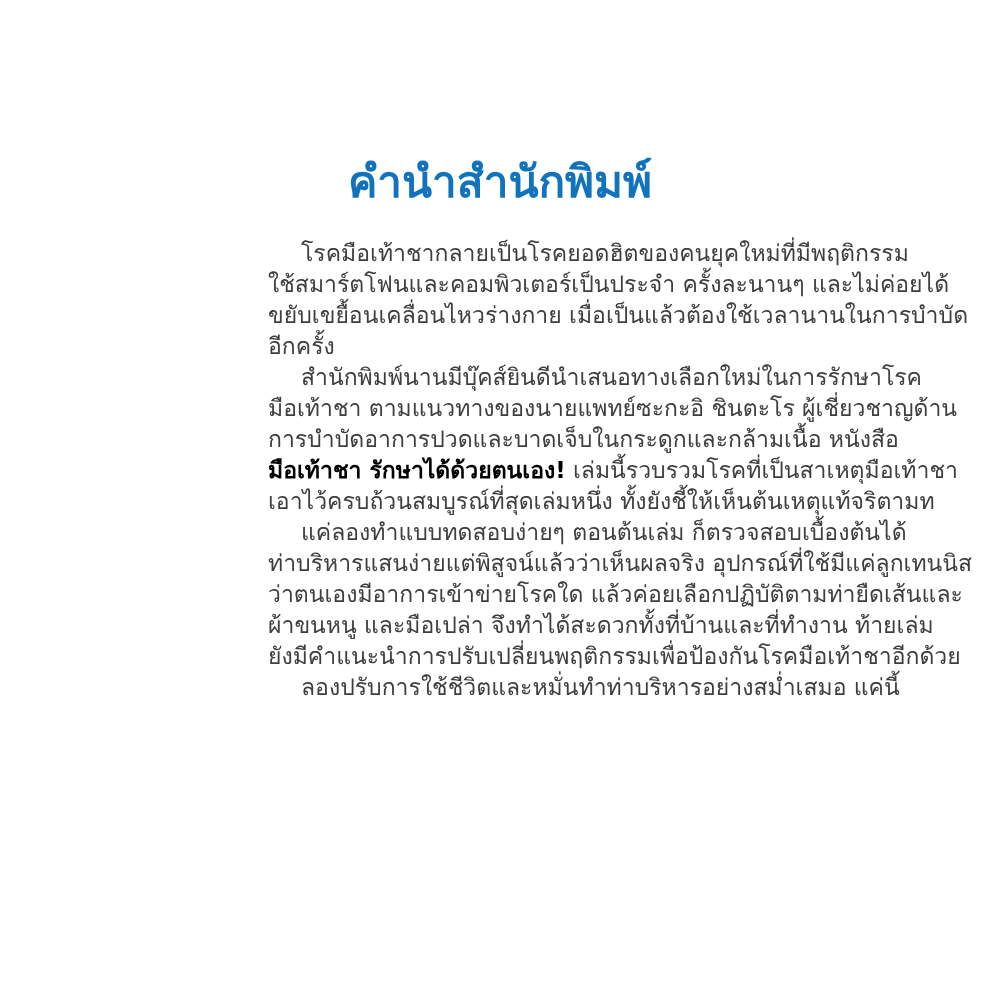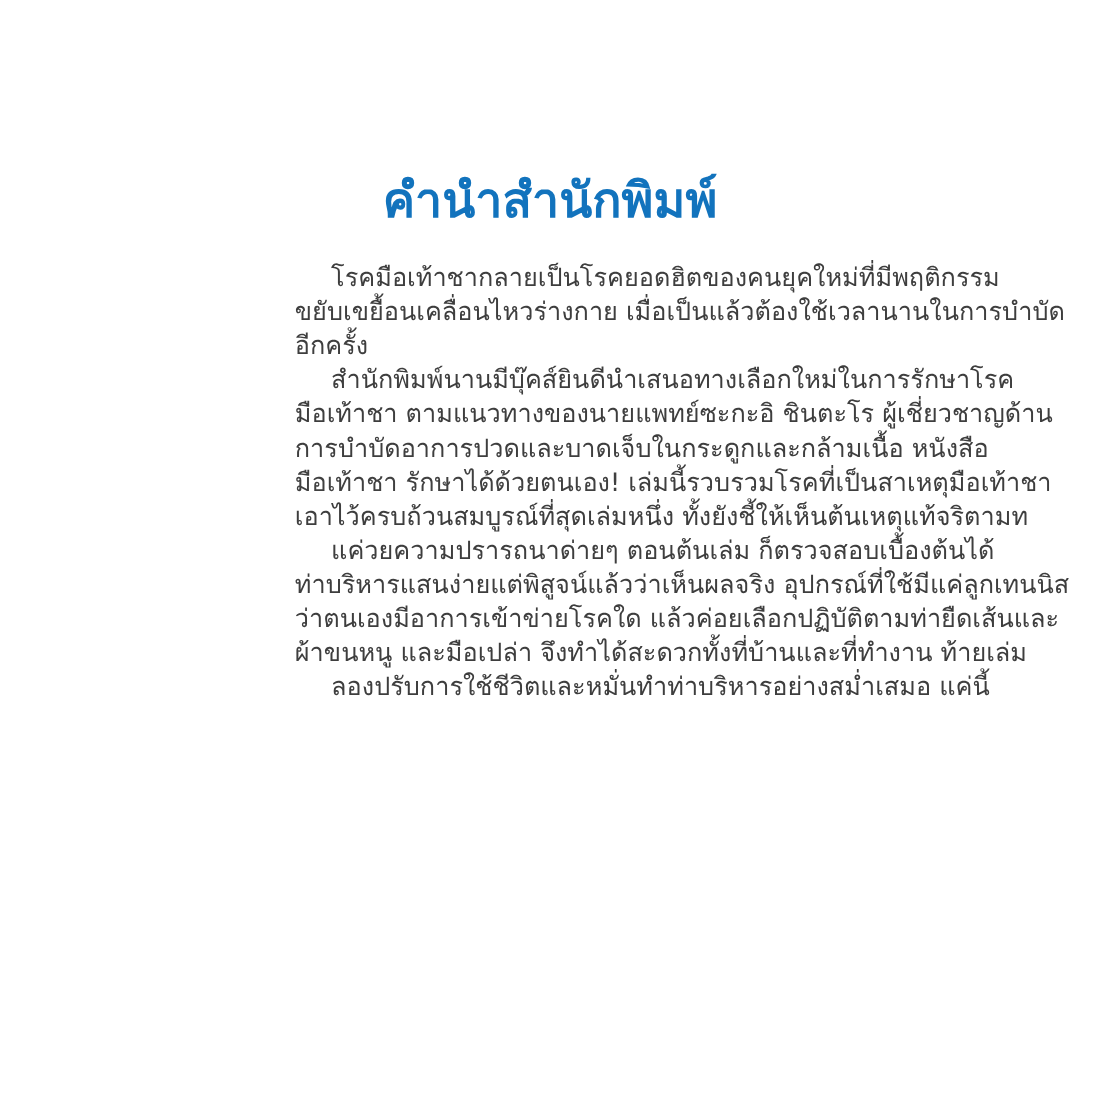--- a/index.html
+++ b/index.html
@@ -33,21 +33,21 @@
   .para { margin: 0; padding: 0; }
   .line {
     height: 31px;
     line-height: 31px;
     white-space: nowrap;
     text-align: justify;
     text-align-last: justify;
   }
   .line.first { padding-left: 33px; }
   .line.last { text-align-last: left; }
-  .hl { color: #404040; font-weight: 400; }
+  .hl { color: #000000; font-weight: 700; }
   .signature {
     position: absolute;
     top: 820px;
     left: 268px;
     width: 476px;
     text-align: right;
     font-size: 23px;
     line-height: 34px;
     font-weight: 700;
     color: #1273bd;
@@ -57,37 +57,39 @@
 <body>
 
 <div class="page">
 
   <h1 class="title">คำนำสำนักพิมพ์</h1>
 
   <main class="content">
 
     <section class="para">
       <div class="line first">โรคมือเท้าชากลายเป็นโรคยอดฮิตของคนยุคใหม่ที่มีพฤติกรรม</div>
+      <div class="line">ใช้สมาร์ตโฟนและคอมพิวเตอร์เป็นประจำ ครั้งละนานๆ และไม่ค่อยได้</div>
       <div class="line">ขยับเขยื้อนเคลื่อนไหวร่างกาย เมื่อเป็นแล้วต้องใช้เวลานานในการบำบัด</div>
       <div class="line last">อีกครั้ง</div>
     </section>
 
     <section class="para">
       <div class="line first">สำนักพิมพ์นานมีบุ๊คส์ยินดีนำเสนอทางเลือกใหม่ในการรักษาโรค</div>
       <div class="line">มือเท้าชา ตามแนวทางของนายแพทย์ซะกะอิ ชินตะโร ผู้เชี่ยวชาญด้าน</div>
       <div class="line">การบำบัดอาการปวดและบาดเจ็บในกระดูกและกล้ามเนื้อ หนังสือ</div>
       <div class="line"><span class="hl">มือเท้าชา รักษาได้ด้วยตนเอง!</span><span> เล่มนี้รวบรวมโรคที่เป็นสาเหตุมือเท้าชา</span></div>
       <div class="line">เอาไว้ครบถ้วนสมบูรณ์ที่สุดเล่มหนึ่ง ทั้งยังชี้ให้เห็นต้นเหตุแท้จริตามท</div>
     </section>
 
     <section class="para">
-      <div class="line first">แค่วยความปรารถนาด่ายๆ ตอนต้นเล่ม ก็ตรวจสอบเบื้องต้นได้</div>
+      <div class="line first">แค่ลองทำแบบทดสอบง่ายๆ ตอนต้นเล่ม ก็ตรวจสอบเบื้องต้นได้</div>
       <div class="line">ท่าบริหารแสนง่ายแต่พิสูจน์แล้วว่าเห็นผลจริง อุปกรณ์ที่ใช้มีแค่ลูกเทนนิส</div>
       <div class="line">ว่าตนเองมีอาการเข้าข่ายโรคใด แล้วค่อยเลือกปฏิบัติตามท่ายืดเส้นและ</div>
       <div class="line">ผ้าขนหนู และมือเปล่า จึงทำได้สะดวกทั้งที่บ้านและที่ทำงาน ท้ายเล่ม</div>
+      <div class="line last">ยังมีคำแนะนำการปรับเปลี่ยนพฤติกรรมเพื่อป้องกันโรคมือเท้าชาอีกด้วย</div>
     </section>
 
     <section class="para">
       <div class="line first">ลองปรับการใช้ชีวิตและหมั่นทำท่าบริหารอย่างสม่ำเสมอ แค่นี้</div>
     </section>
 
   </main>
 
   <footer class="signature">
     <div>ด้วยความปรารถนาดี</div>

